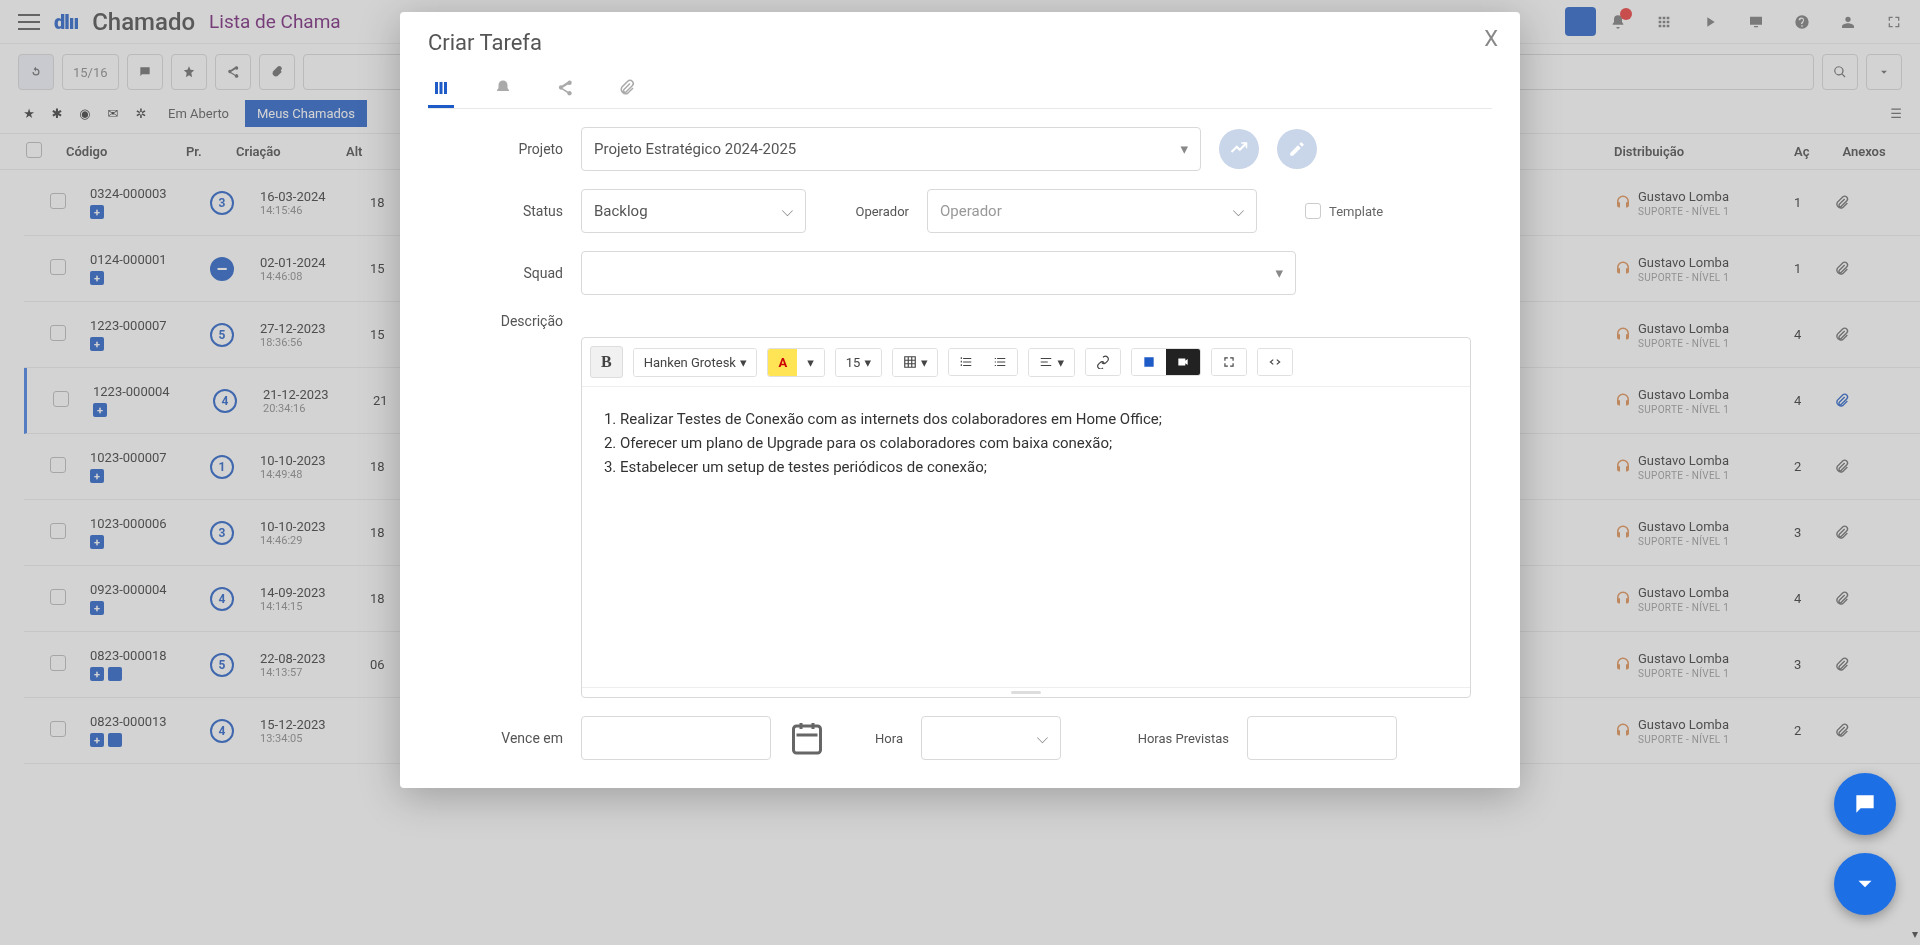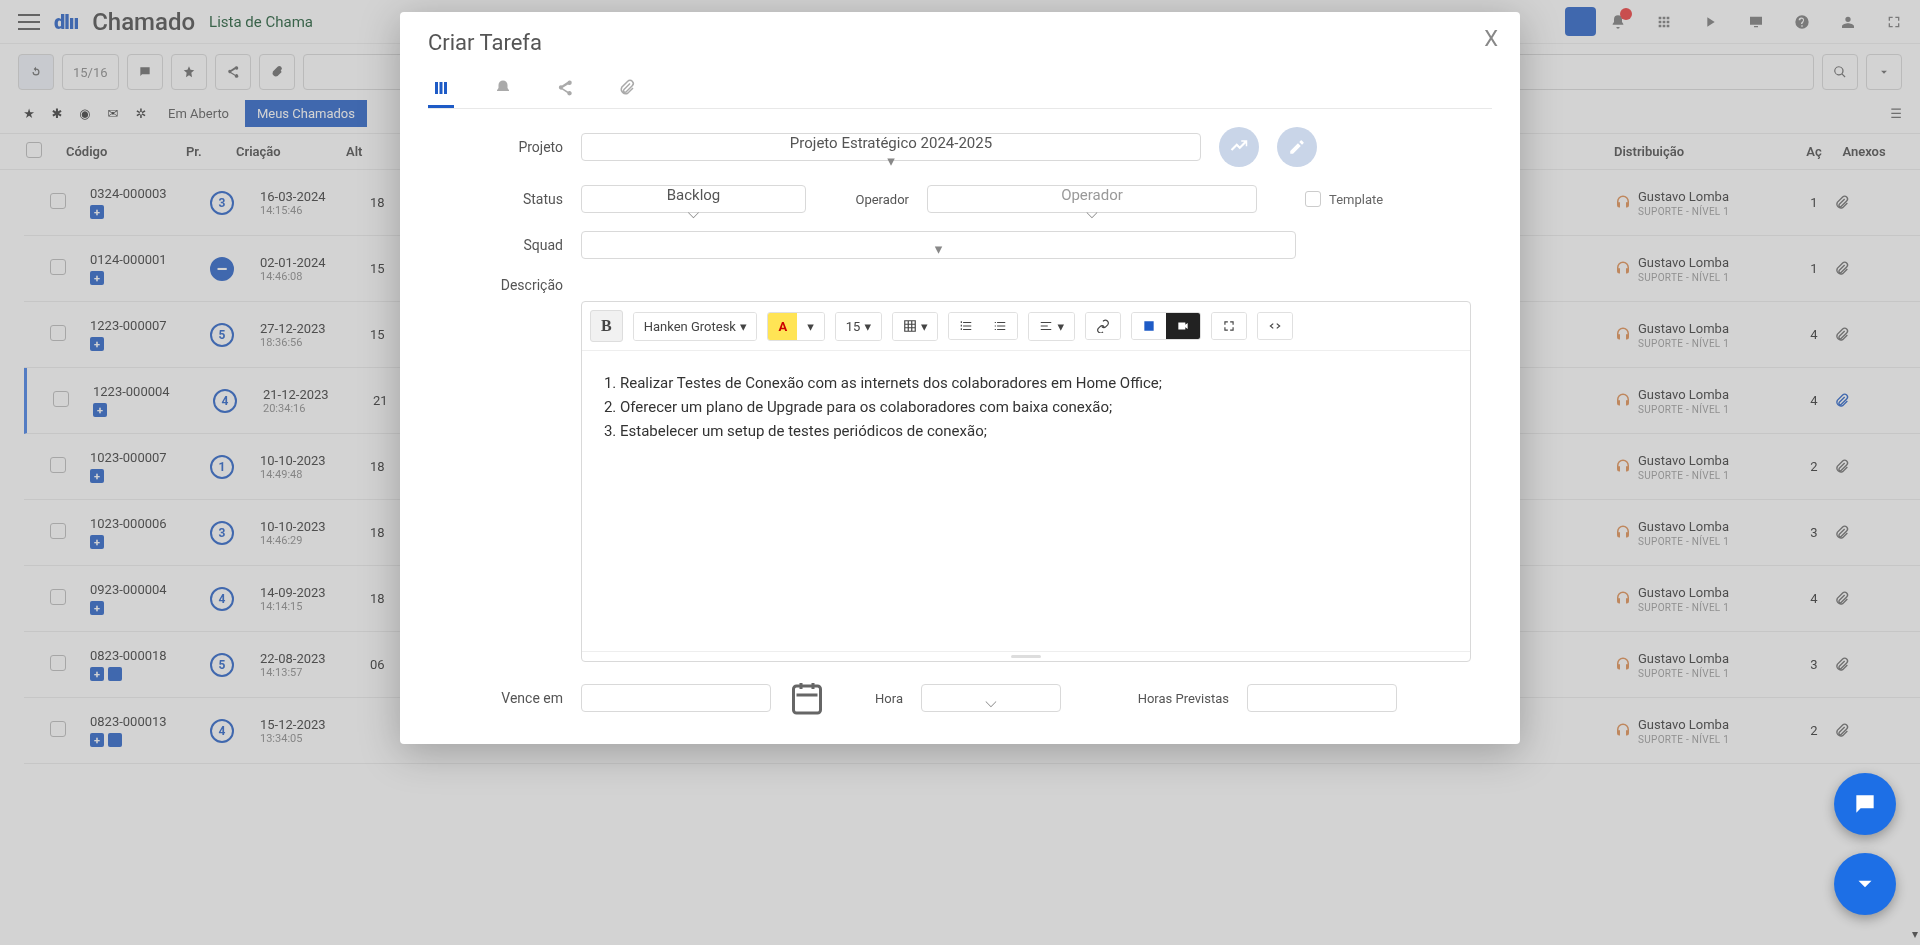--- a/index.html
+++ b/index.html
@@ -31,21 +31,21 @@
     display:flex;
     align-items:center;
     padding:0 18px;
     gap:14px;
     border-bottom:1px solid #eee;
   }
   .hamburger{width:22px;height:16px;display:flex;flex-direction:column;justify-content:space-between;cursor:pointer;}
   .hamburger span{height:2px;background:#555;}
   .logo{font-weight:900;color:var(--blue);font-size:20px;letter-spacing:-1px;}
   .page-title{font-size:24px;font-weight:500;color:#444;}
-  .breadcrumb{font-size:15px;color:#14532d;}
+  .breadcrumb{font-size:19px;color:#701a75;}
   .topbar-spacer{flex:1;}
   .top-icons{display:flex;align-items:center;gap:30px;color:#777;font-size:15px;}
   .top-icons svg{width:16px;height:16px;fill:#777;}
   .top-icons .bell-notif{position:relative;}
   .top-icons .bell-notif .dot{position:absolute;top:-6px;right:-6px;width:12px;height:12px;border-radius:50%;background:#e33;}
   .btn-primary{background:var(--blue);color:#fff;padding:7px 14px;border-radius:4px;font-size:13px;cursor:pointer;}
 
   
   .toolbar{display:flex;align-items:flex-end;gap:8px;padding:10px 18px;}
   .tool-btn{width:36px;height:36px;border:1px solid var(--border);border-radius:4px;display:flex;align-items:center;justify-content:center;color:#777;background:#fff;cursor:pointer;}
@@ -69,21 +69,21 @@
   .thead{height:36px;font-weight:600;color:#444;border-bottom:1px solid var(--row-border);}
   .trow{min-height:66px;border-bottom:1px solid var(--row-border);margin-left:24px;}
   .trow.selected{border-left:3px solid var(--blue-light);}
   .col-check{width:40px;}
   .col-codigo{width:120px;}
   .col-pr{width:50px;}
   .col-criacao{width:110px;}
   .col-alt{width:60px;}
   .col-middle{flex:1;}
   .col-dist{width:180px;}
-  .col-acoes{width:40px;text-align:center;}
+  .col-acoes{width:40px;}
   .col-anexos{width:60px;text-align:center;}
   .checkbox{width:16px;height:16px;border:1.5px solid #bbb;border-radius:3px;display:inline-block;}
   .codigo{font-size:13px;color:#333;}
   .sub-icons{margin-top:4px;display:flex;gap:4px;}
   .plus-icon{width:14px;height:14px;background:var(--blue);border-radius:2px;display:inline-flex;align-items:center;justify-content:center;color:#fff;font-size:11px;font-weight:700;}
   .doc-icon{width:14px;height:14px;background:var(--blue);border-radius:2px;}
   .pr-badge{width:24px;height:24px;border:2.5px solid var(--blue);border-radius:50%;display:flex;align-items:center;justify-content:center;font-weight:700;color:var(--blue);font-size:12px;}
   .pr-badge.minus{color:#fff;background:var(--blue);border-color:var(--blue);font-size:18px;line-height:1;}
   .date{font-size:13px;color:#333;}
   .time{font-size:11px;color:#888;}
@@ -111,22 +111,22 @@
   .modal-title{font-size:22px;color:#555;}
   .modal-close{position:absolute;top:14px;right:22px;font-size:22px;color:#888;cursor:pointer;}
   .modal-tabs{display:flex;gap:36px;margin-top:16px;border-bottom:1px solid #e8e8e8;padding-bottom:0;}
   .modal-tab{padding:8px 4px;color:#aaa;cursor:pointer;}
   .modal-tab svg{width:18px;height:18px;fill:#aaa;}
   .modal-tab.active{border-bottom:3px solid var(--blue);}
   .modal-tab.active svg{fill:var(--blue);}
   .form-row{display:flex;align-items:center;margin-top:18px;gap:18px;}
   .form-label{width:135px;text-align:right;color:#555;font-size:14px;}
   .form-select,.form-input{
-    height:28px;border:1px solid var(--border);border-radius:4px;padding:0 12px;font-size:15px;color:#555;background:#fff;
-    display:flex;align-items:center;justify-content:space-between;flex-direction:column;
+    height:44px;border:1px solid var(--border);border-radius:4px;padding:0 12px;font-size:15px;color:#555;background:#fff;
+    display:flex;align-items:center;justify-content:space-between;
   }
   .form-select .caret{color:#888;}
   .w-lg{width:620px;}
   .w-md{width:225px;}
   .w-sm{width:150px;}
   .circle-btn{width:40px;height:40px;border-radius:50%;background:#c9d5e8;display:flex;align-items:center;justify-content:center;cursor:pointer;}
   .circle-btn svg{width:18px;height:18px;fill:#fff;}
   .template-check{display:flex;align-items:center;gap:8px;margin-left:30px;color:#666;}
   .template-check .checkbox{border-color:#ccc;}
 

